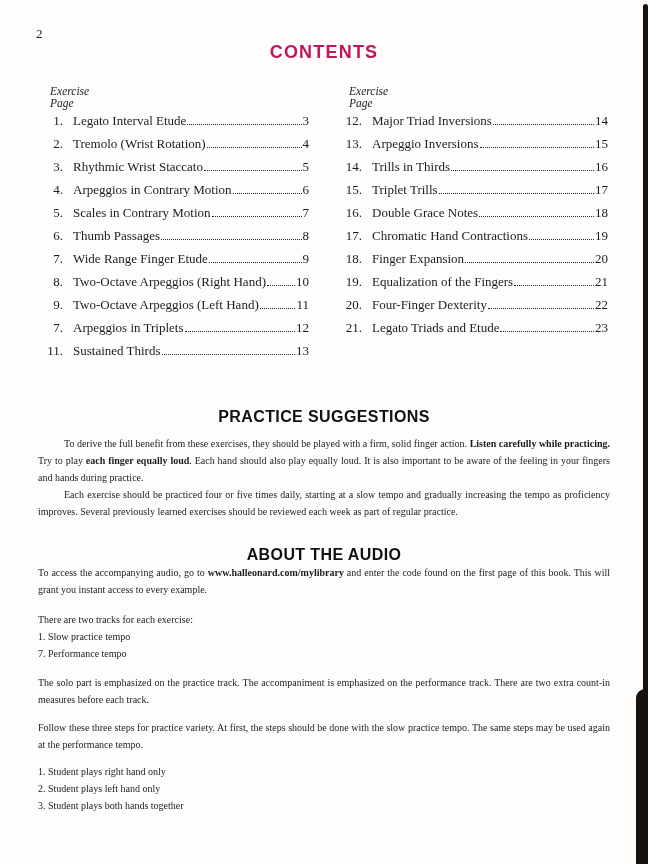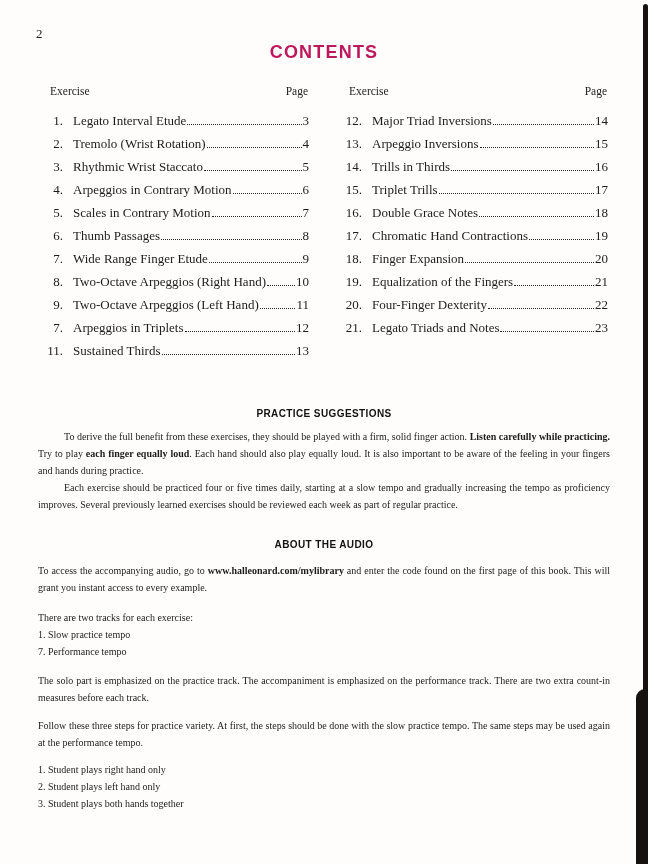--- a/index.html
+++ b/index.html
@@ -28,45 +28,45 @@
     font-weight: 700;
     font-size: 18px;
     letter-spacing: 1.2px;
     color: #be185d;
   }
 
   .toc { display: flex; gap: 30px; margin: 22px 2px 0 2px; }
   .toc-col { flex: 1; min-width: 0; }
   .toc-head {
     display: flex; justify-content: space-between;
-    font-size: 11.5px;
+    font-style: italic; font-size: 11.5px;
     padding: 0 1px 0 10px;
-    margin-bottom: 12px;
+    flex-direction: column;
   }
   .toc-row { display: flex; align-items: baseline; font-size: 13px; line-height: 23px; }
   .toc-num { flex: 0 0 23px; width: 23px; text-align: right; }
   .toc-title { margin-left: 10px; white-space: nowrap; }
   .toc-dots { flex: 1; min-width: 6px; border-bottom: 1.6px dotted #222; margin: 0 1px 4px 1px; }
   .toc-page { text-align: right; }
 
   .section-heading {
     text-align: center;
     font-family: "Liberation Sans", sans-serif;
     font-weight: 700;
-    font-size: 10px;
+    font-size: 16px;
     letter-spacing: 0.4px;
     color: #111;
   }
   .heading-practice { margin-top: 46px; }
   .heading-audio { margin-top: 26px; }
 
   .para { font-size: 10px; line-height: 17px; text-align: justify; }
   .indent { text-indent: 26px; }
   .mt-sm { margin-top: 9px; }
-  .mt-md { margin-top: 12px; }
+  .mt-md { margin-top: 0; }
   .bb { font-weight: 700; }
   .list-line { text-align: left; }
 
   .artifact { position: absolute; background: #16120f; }
   .artifact-right { top: 4px; right: 0; width: 5px; height: 856px; border-radius: 3px; }
   .artifact-corner { right: 0; bottom: 0; width: 12px; height: 175px; border-top-left-radius: 9px; }
 </style>
 </head>
 <body>
 
@@ -205,21 +205,21 @@
             <span class="toc-page">21</span>
           </div>
         <div class="toc-row">
             <span class="toc-num">20.</span>
             <span class="toc-title">Four-Finger Dexterity</span>
             <span class="toc-dots"></span>
             <span class="toc-page">22</span>
           </div>
         <div class="toc-row">
             <span class="toc-num">21.</span>
-            <span class="toc-title">Legato Triads and Notes</span>
+            <span class="toc-title">Legato Triads and Etude</span>
             <span class="toc-dots"></span>
             <span class="toc-page">23</span>
           </div>
       </div>
     </div>
 
     <h2 class="section-heading heading-practice">PRACTICE SUGGESTIONS</h2>
 
     <p class="para indent mt-sm"><span>To derive the full benefit from these exercises, they should be played with a firm, solid finger action. </span><span class="bb">Listen carefully while practicing.</span><span> Try to play </span><span class="bb">each finger equally loud</span><span>. Each hand should also play equally loud. It is also important to be aware of the feeling in your fingers and hands during practice.</span></p>
 

